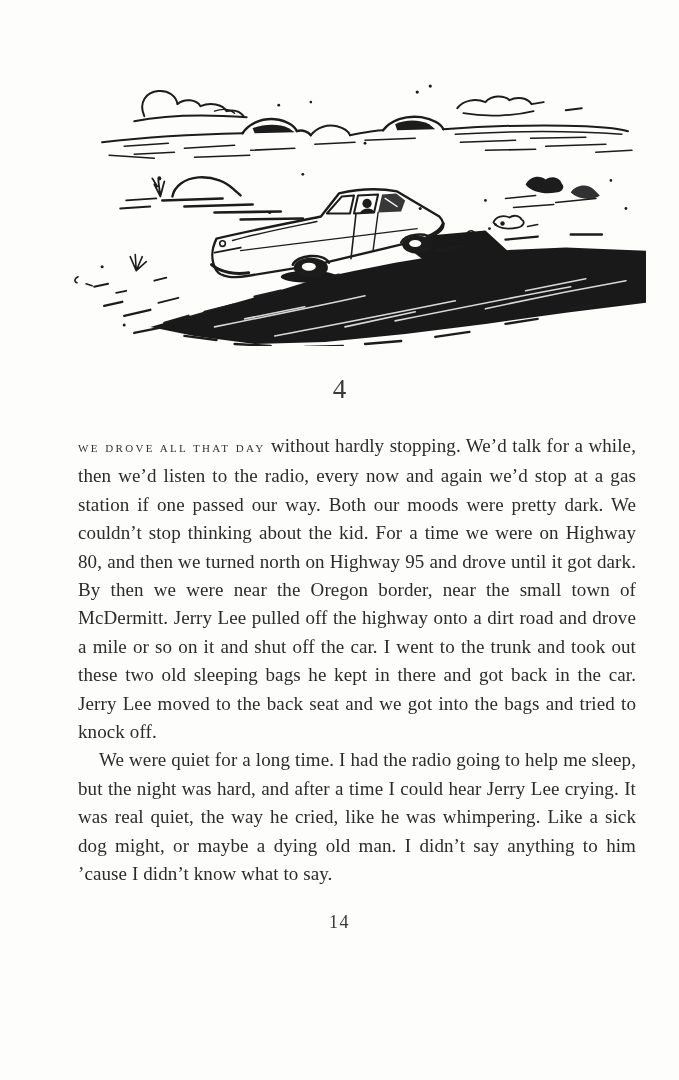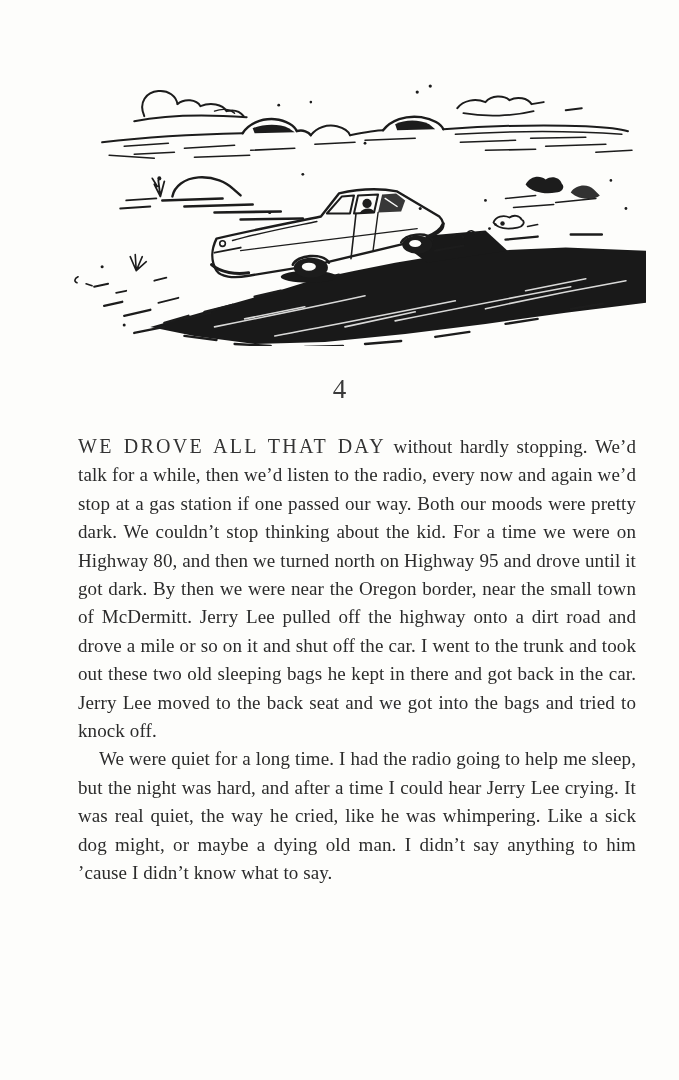--- a/index.html
+++ b/index.html
@@ -24,21 +24,21 @@
   .body-text{
     position:absolute;left:78px;top:432px;width:558px;
     font-size:19px;line-height:28.4px;
     text-align:justify;
     letter-spacing:0.1px;
     color:#2b2b2b;
   }
   .body-text p{margin:0;padding:0;}
   .body-text p.indent{text-indent:21px;}
   .lead-in{
-    font-size:20px;
+    font-size:11px;
     letter-spacing:2.3px;
     color:#333333;
   }
   .folio{
     position:absolute;left:0;top:912px;width:100%;
     text-align:center;
     font-size:18px;letter-spacing:1.5px;
     color:#383838;
   }
 </style>
@@ -183,14 +183,15 @@
     </svg>
   </div>
 
   <div class="chapter-number">4</div>
 
   <div class="body-text">
     <p class="para"><span class="lead-in">WE DROVE ALL THAT DAY</span> <span>without hardly stopping. We’d talk for a while, then we’d listen to the radio, every now and again we’d stop at a gas station if one passed our way. Both our moods were pretty dark. We couldn’t stop thinking about the kid. For a time we were on Highway 80, and then we turned north on Highway 95 and drove until it got dark. By then we were near the Oregon border, near the small town of McDermitt. Jerry Lee pulled off the highway onto a dirt road and drove a mile or so on it and shut off the car. I went to the trunk and took out these two old sleeping bags he kept in there and got back in the car. Jerry Lee moved to the back seat and we got into the bags and tried to knock off.</span></p>
     <p class="para indent">We were quiet for a long time. I had the radio going to help me sleep, but the night was hard, and after a time I could hear Jerry Lee crying. It was real quiet, the way he cried, like he was whimpering. Like a sick dog might, or maybe a dying old man. I didn’t say anything to him ’cause I didn’t know what to say.</p>
   </div>
 
+  <div class="folio">14</div>
 
 </div>
 
 </body></html>

